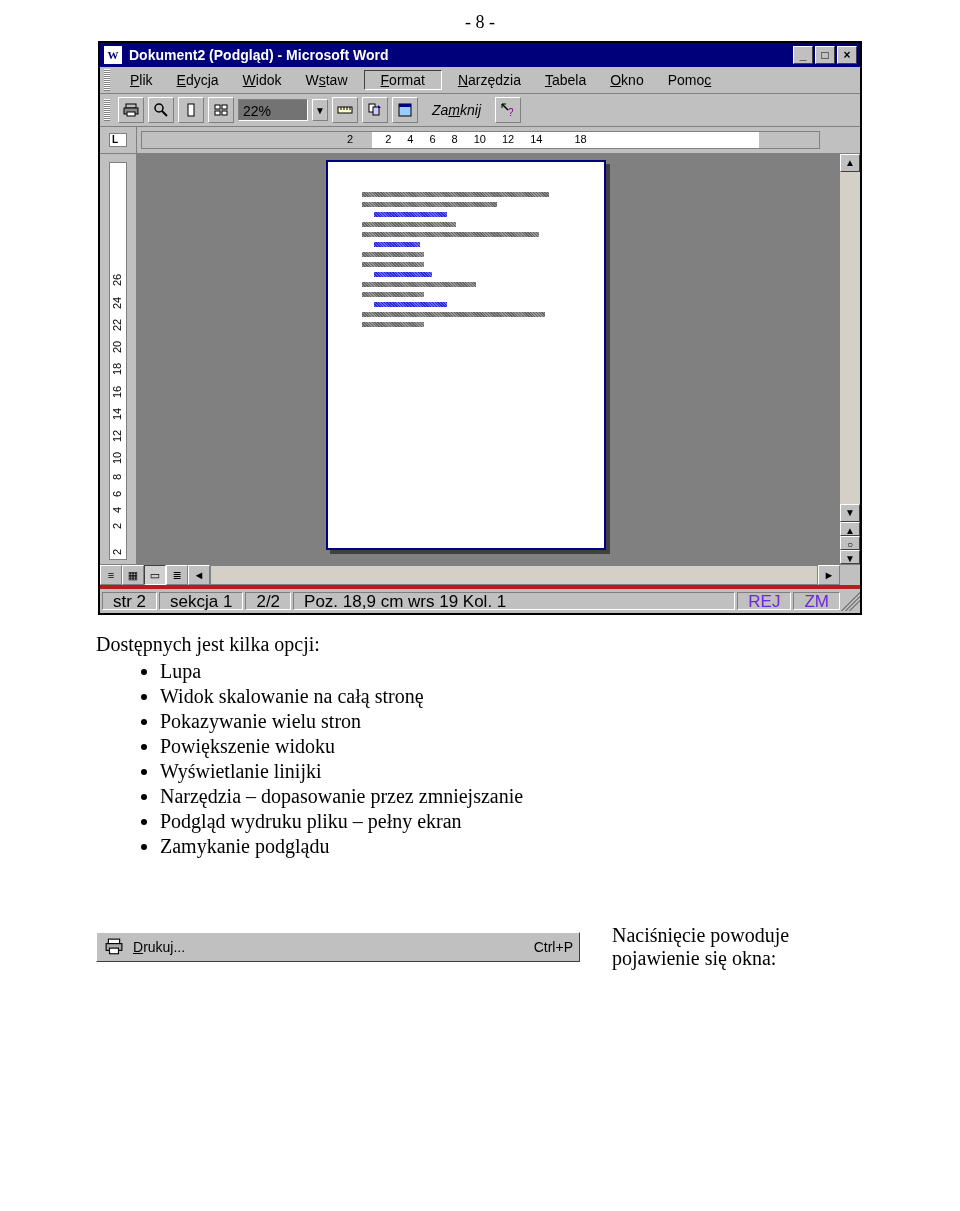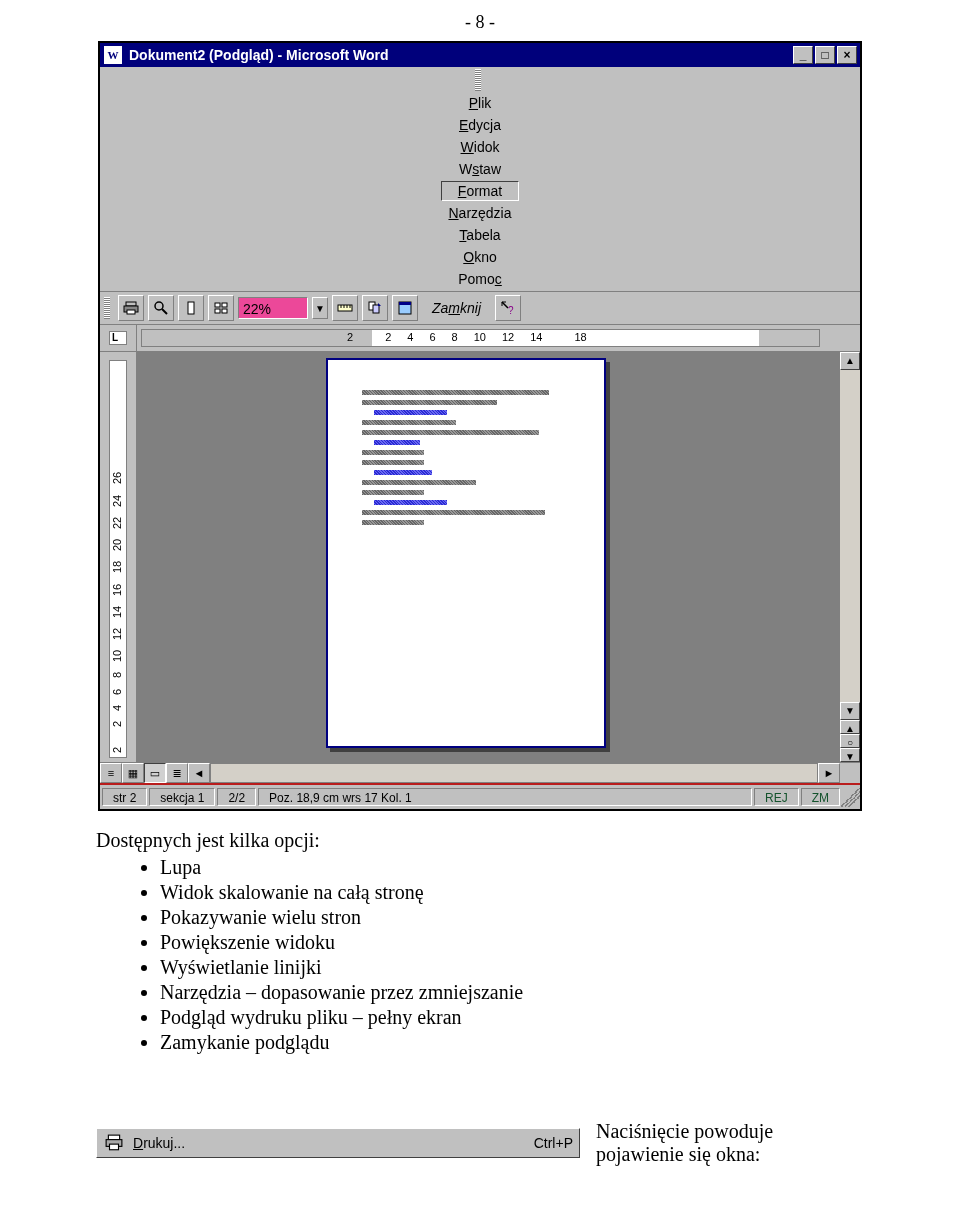--- a/index.html
+++ b/index.html
@@ -57,23 +57,22 @@
     text-align: center; line-height: 16px;
     color:#000;
     cursor: default;
     box-sizing: border-box;
   }
   .menubar {
     display: flex;
     align-items: center;
     background: #c0c0c0;
     padding: 2px 4px;
-    gap: 2px;
+    gap: 8px;
     border-bottom: 1px solid #808080;
-    flex-direction: column;
   }
   .grip {
     width: 6px; height: 22px;
     background: repeating-linear-gradient(0deg,#808080 0 1px,#fff 1px 2px);
     margin-right: 4px;
   }
   .menuitem {
     padding: 2px 8px;
     cursor: default;
   }
@@ -96,21 +95,21 @@
     border: 1px solid #fff;
     border-right-color:#808080; border-bottom-color:#808080;
     background: #c0c0c0;
     display:flex; align-items:center; justify-content:center;
     font-size: 13px;
     box-sizing: border-box;
   }
   .tbtn svg { width: 16px; height: 16px; }
   .zoombox {
     width: 70px; height: 22px;
-    background: #ec4899;
+    background: #737373;
     border: 1px solid #808080;
     border-right-color:#fff; border-bottom-color:#fff;
     padding: 0 4px;
     font-size: 14px;
     line-height: 22px;
     box-sizing: border-box;
   }
   .ddarrow {
     width: 16px; height: 22px;
     border: 1px solid #fff;
@@ -243,33 +242,33 @@
     font-size:11px;text-align:center;line-height:18px;
     box-sizing:border-box;
   }
   .viewbtn.sel { border:1px solid #404040; border-right-color:#fff; border-bottom-color:#fff; background:#d0d0d0;}
   .htrack { flex:1; background:#d4d0c8; border:1px solid #808080; box-sizing:border-box;}
   .corner { width:20px; background:#c0c0c0; }
   
   .statusbar {
     display:flex; align-items:center;
     background:#c0c0c0;
-    border-top:2px solid #b91c1c;
+    border-top:4px solid #b91c1c;
     height:24px;
-    font-size:12px;
+    font-size:17px;
   }
   .statusbar .cell {
     padding: 0 10px;
     border:1px solid #808080;
     border-right-color:#fff; border-bottom-color:#fff;
     margin:2px 0 2px 2px;
     height:18px; line-height:18px;
     box-sizing:border-box;
   }
-  .statusbar .cell.dim { color:#14532d; }
+  .statusbar .cell.dim { color:#6d28d9; }
   .statusbar .gripcorner {
     margin-left:auto; width:20px;height:20px;
     background: linear-gradient(135deg, transparent 50%, #808080 50% 55%, transparent 55% 60%, #808080 60% 65%, transparent 65% 70%, #808080 70% 75%, transparent 75%);
   }
   
   .content { padding: 0 96px 40px 96px; }
   .content .lead { margin: 4px 0 4px 0; }
   ul.bullets { margin: 2px 0 26px 0; padding-left: 52px; }
   ul.bullets li { margin: 2px 12px; }
   
@@ -286,21 +285,21 @@
     font-size:14px;
     padding:0 6px;
     box-sizing:border-box;
   }
   .printstrip .picon {
     width:22px;height:20px;
     display:flex;align-items:center;justify-content:center;
     margin-right:8px;
   }
   .printstrip .shortcut { margin-left:auto; }
-  .rowflex { display:flex; align-items:center; gap:16px; padding: 0 96px 40px 96px;}
+  .rowflex { display:flex; align-items:center; gap:32px; padding: 0 96px 40px 96px;}
   .caption { flex:1; font-family:"Times New Roman",serif; font-size:20px; }
 </style>
 </head>
 <body>
 
 <div class="page-num">- 8 -</div>
 
 <div class="win">
 
   <div class="titlebar">
@@ -467,21 +466,21 @@
     <div class="viewbtn">◄</div>
     <div class="htrack"></div>
     <div class="viewbtn">►</div>
     <div class="corner"></div>
   </div>
 
   <div class="statusbar">
     <div class="cell">str 2</div>
     <div class="cell">sekcja 1</div>
     <div class="cell">2/2</div>
-    <div class="cell" style="flex:1">Poz. 18,9 cm  wrs 17   Kol. 1</div>
+    <div class="cell" style="flex:1">Poz. 18,9 cm  wrs 19   Kol. 1</div>
     <div class="cell dim">REJ</div>
     <div class="cell dim">ZM</div>
     <div class="gripcorner"></div>
   </div>
 </div>
 
 <div class="content">
   <p class="lead">Dostępnych jest kilka opcji:</p>
   <ul class="bullets">
     <li>Lupa</li>

